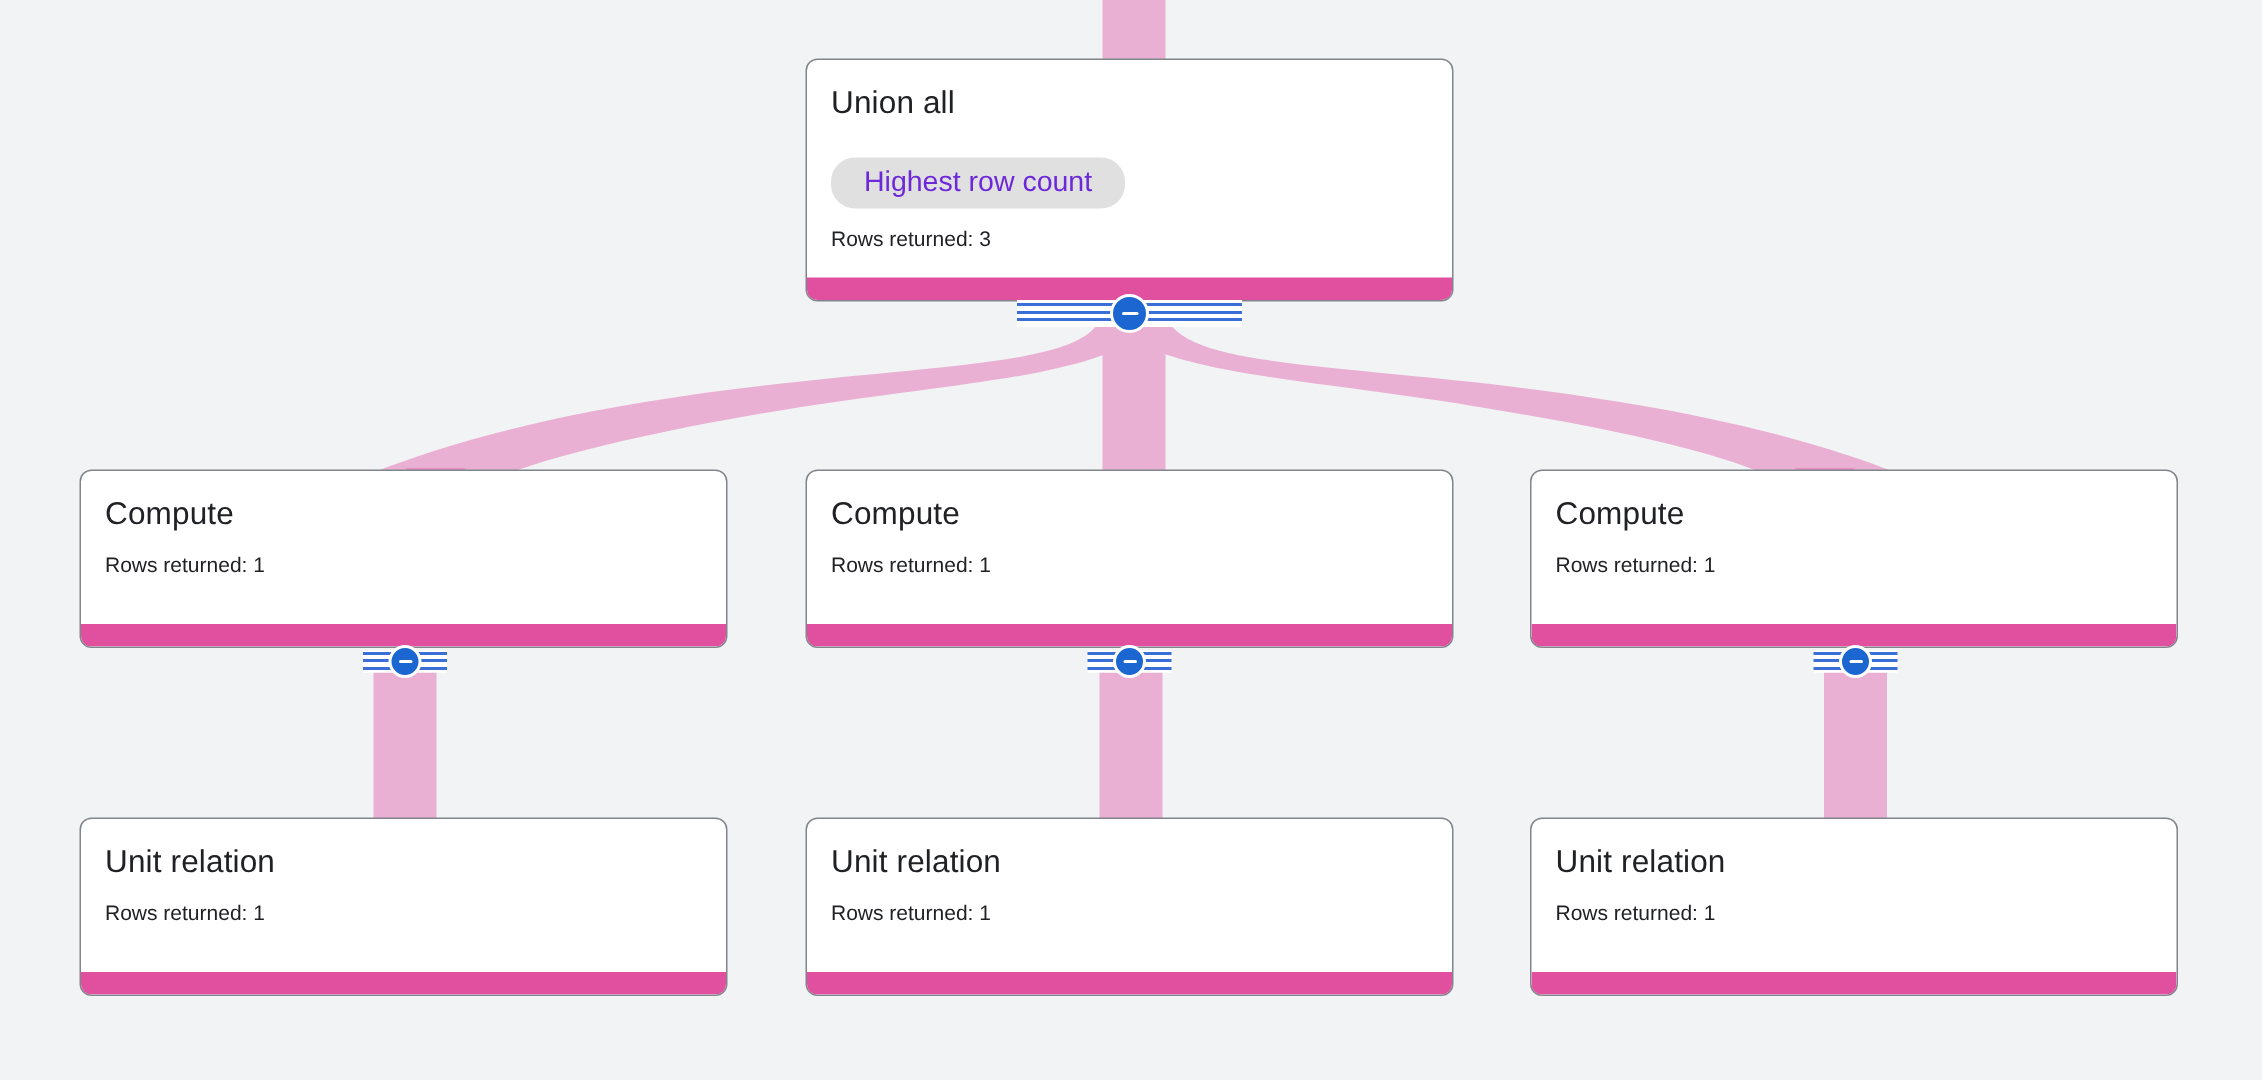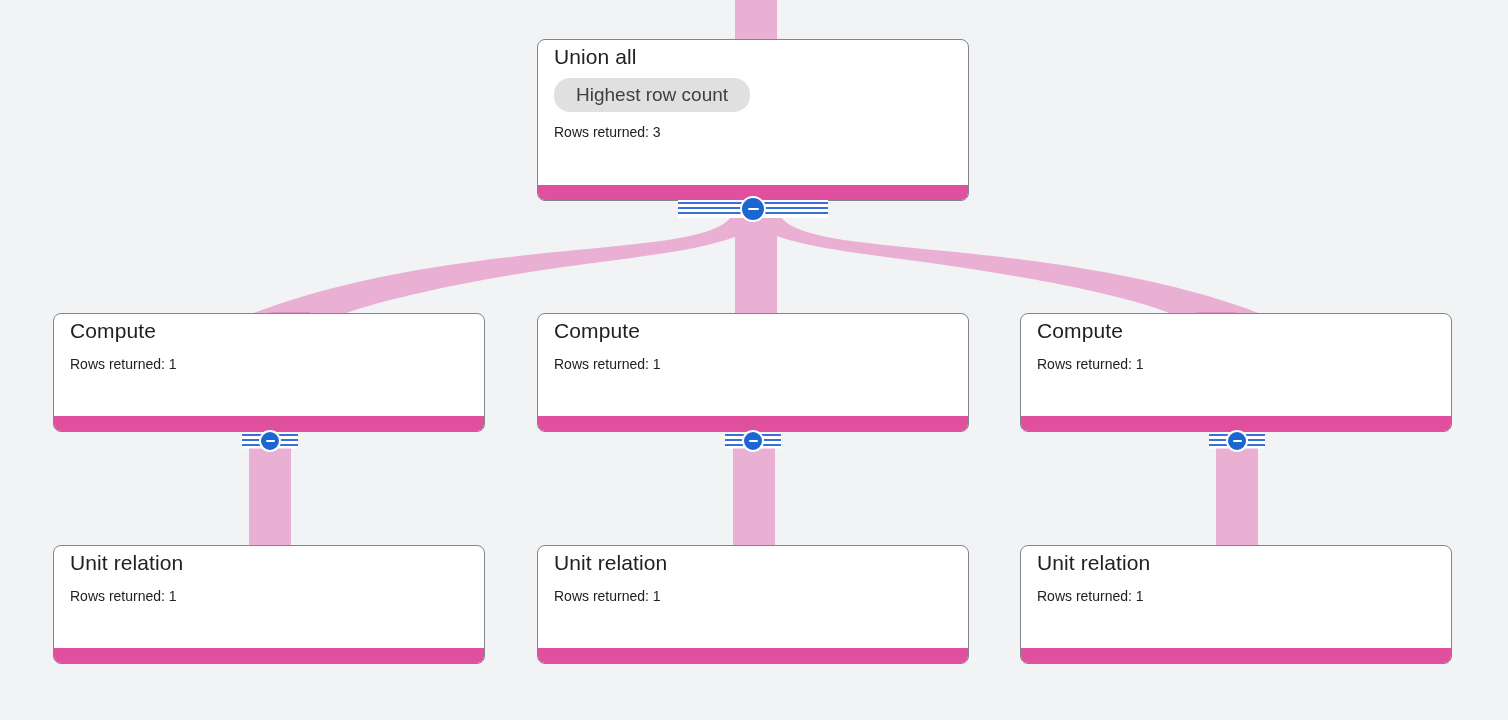--- a/index.html
+++ b/index.html
@@ -33,40 +33,40 @@
     background: #ffffff;
     border: 1px solid #80868b;
     border-radius: 8px;
     box-sizing: border-box;
     overflow: hidden;
     display: flex;
     flex-direction: column;
   }
   .node-body {
     flex: 1 1 auto;
-    padding: 4px 16px 0 16px;
+    padding: 16px 16px 0 16px;
     box-sizing: border-box;
   }
   .node-title {
     font-size: 21px;
     line-height: 26px;
     color: #202124;
     font-weight: 400;
     letter-spacing: 0.1px;
     white-space: nowrap;
   }
   .node-badge {
     display: inline-block;
     background: #e0e0e0;
-    color: #404040;
+    color: #6d28d9;
     font-size: 19px;
     line-height: 22px;
     border-radius: 16px;
     padding: 6px 22px;
-    margin-top: 8px;
+    margin-top: 23px;
     white-space: nowrap;
   }
   .node-sub {
     font-size: 14px;
     line-height: 22px;
     color: #202124;
     margin-top: 9px;
     white-space: nowrap;
   }
   .node-footer {

